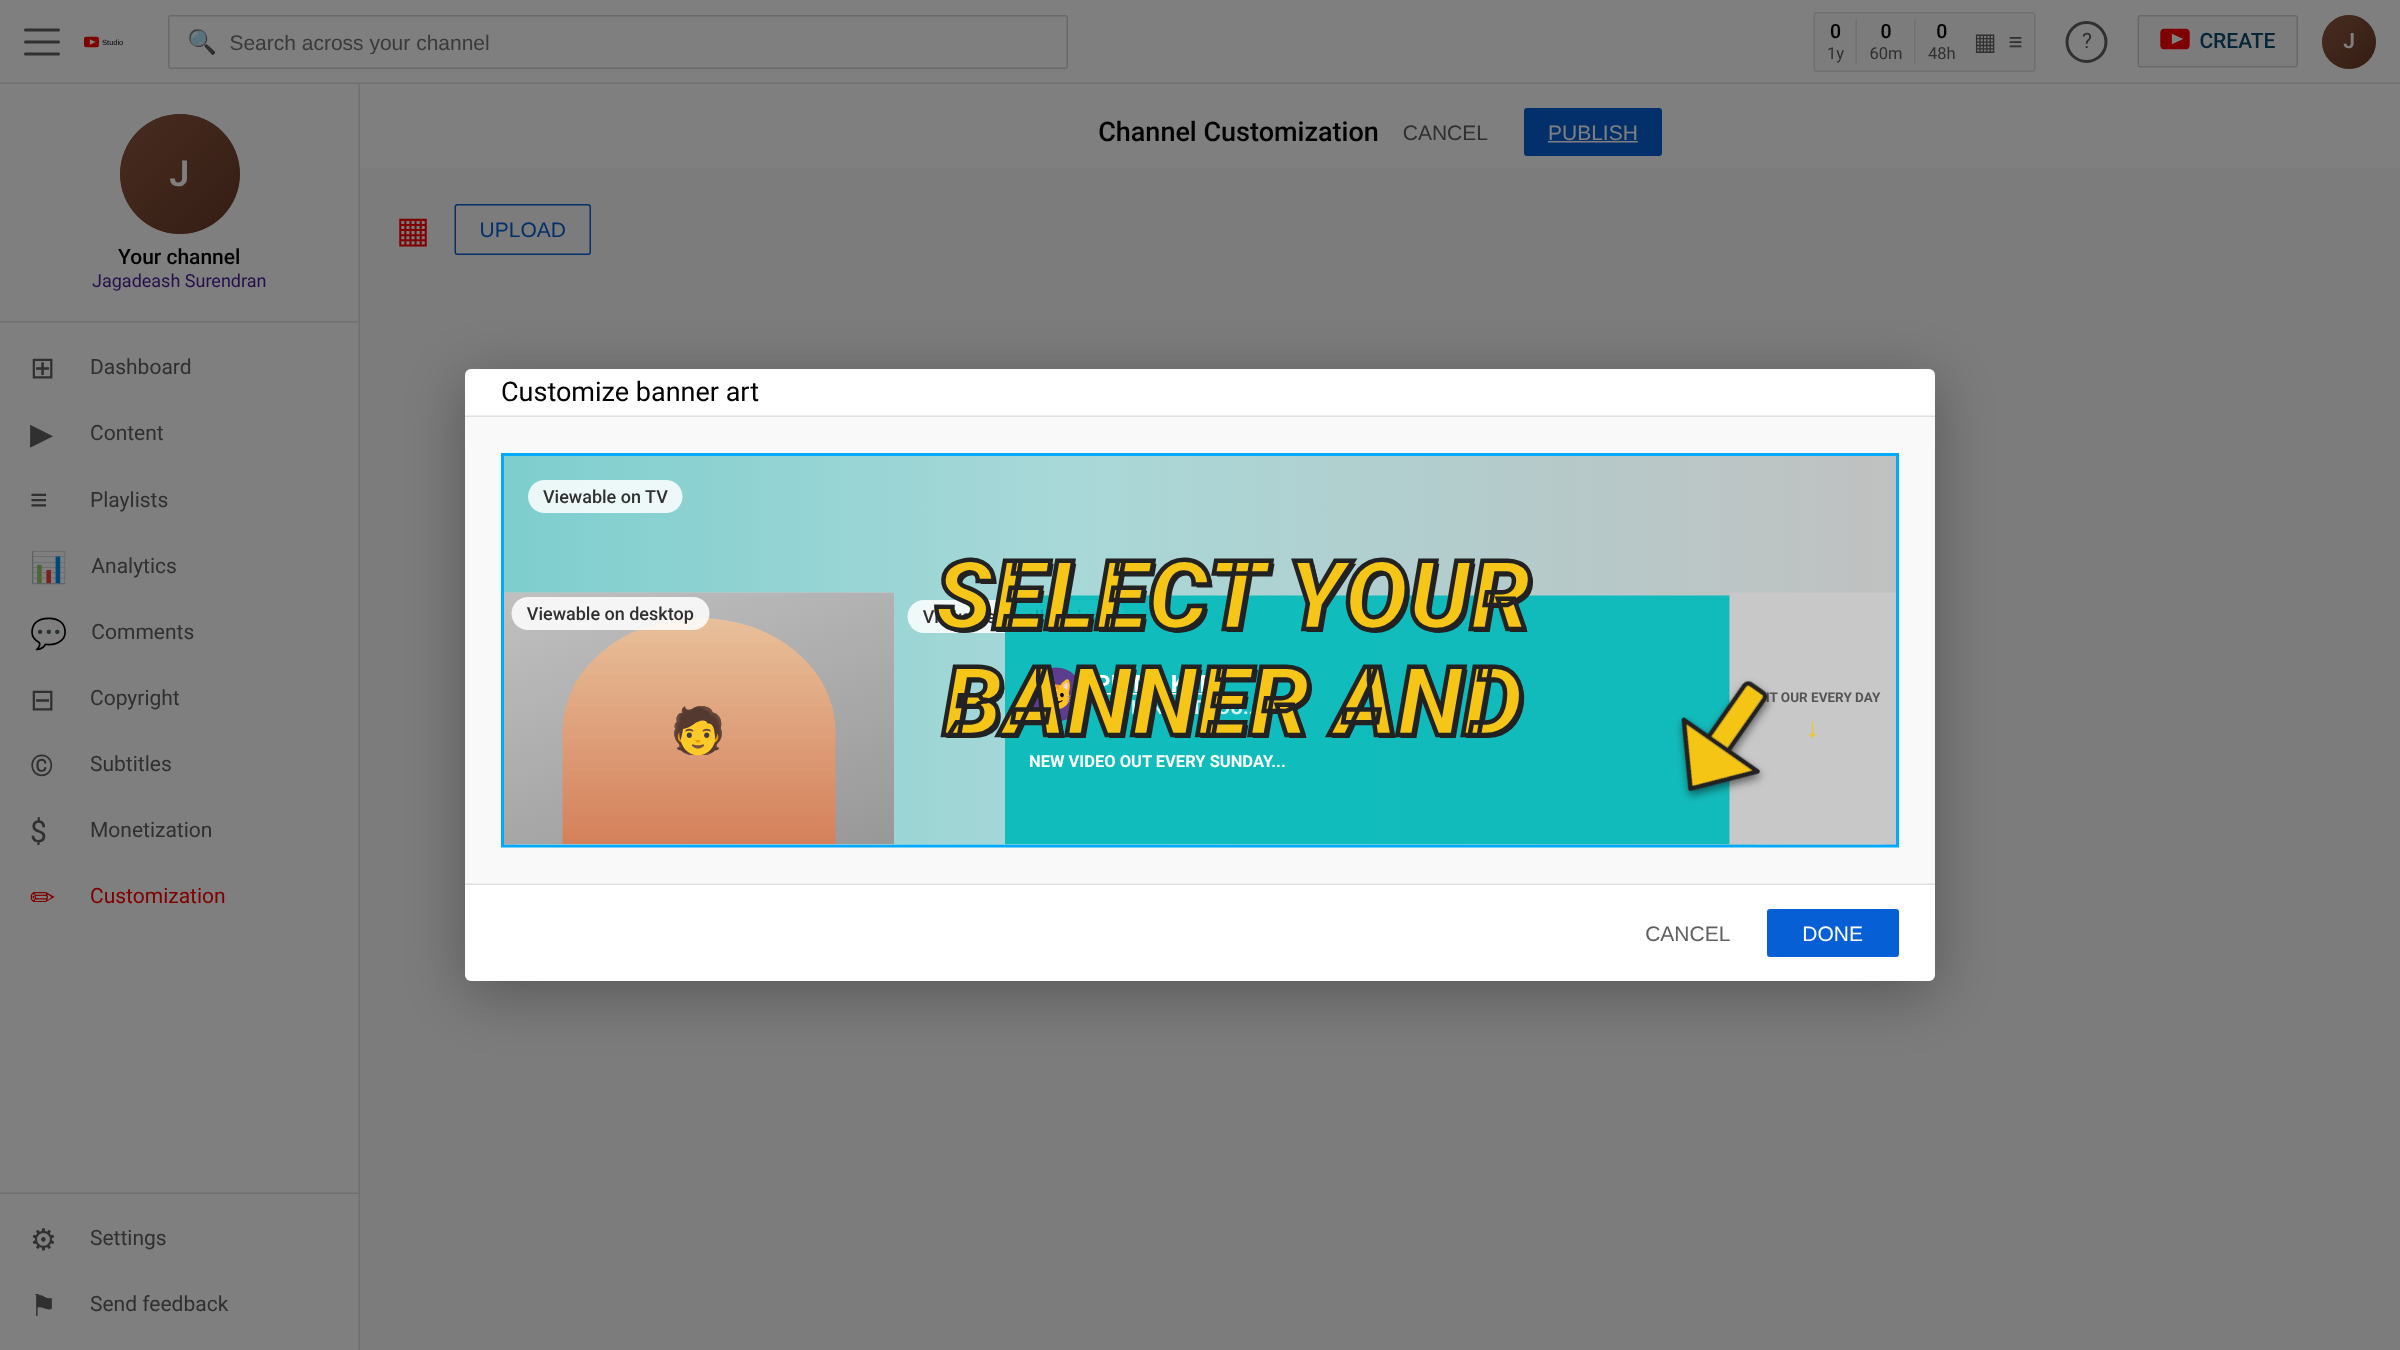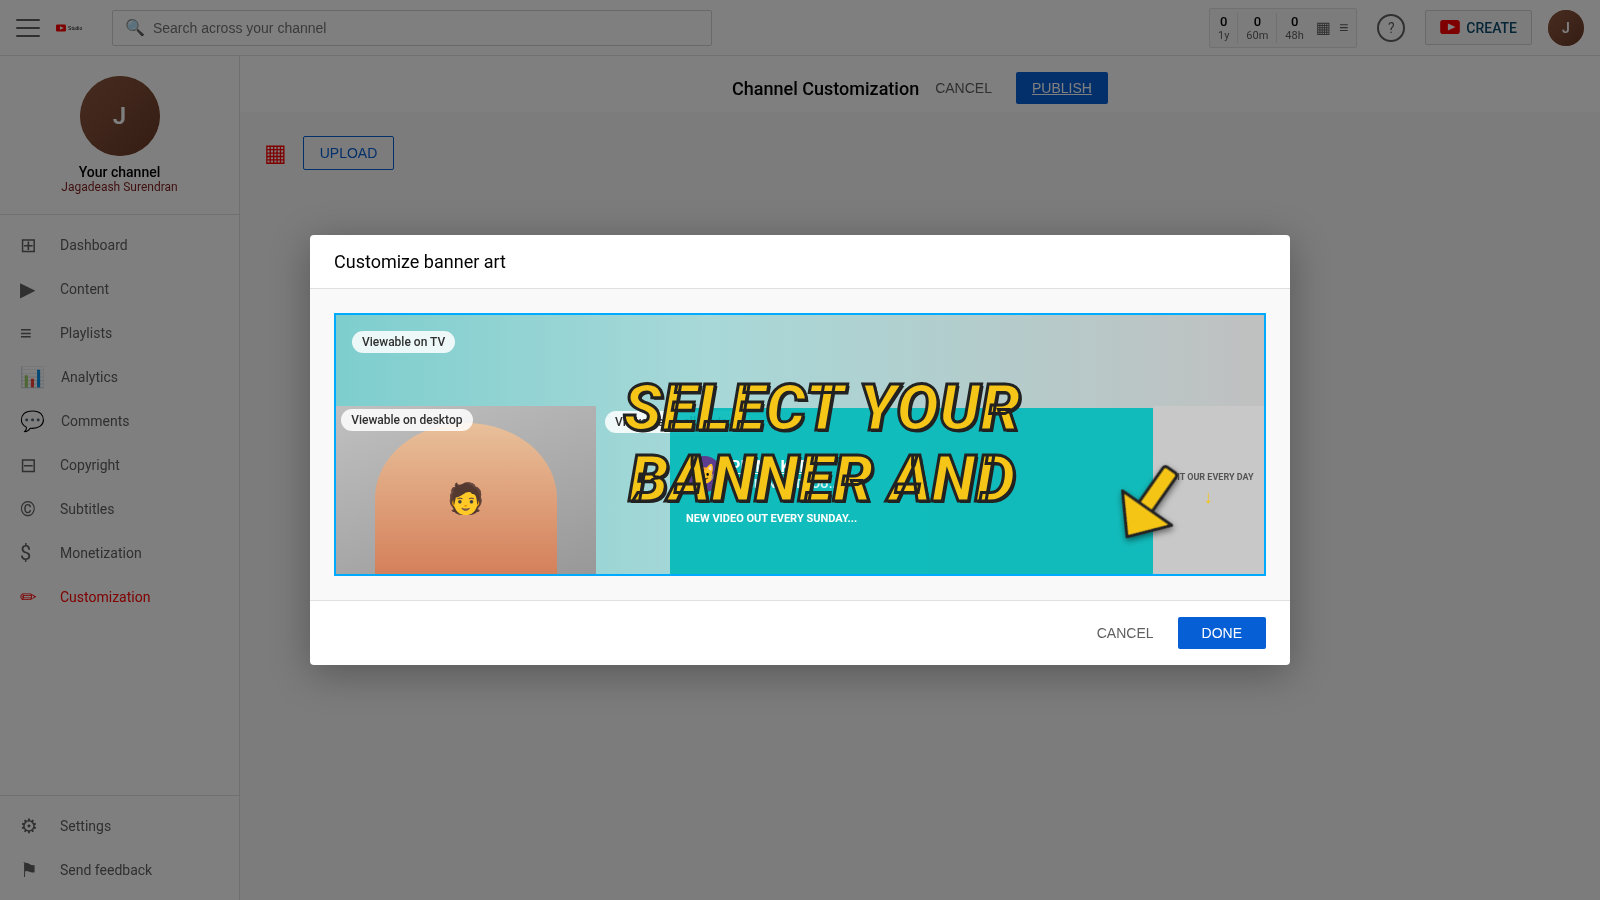--- a/index.html
+++ b/index.html
@@ -95,21 +95,21 @@
     .sidebar-profile {
       padding: 20px 16px;
       display: flex; flex-direction: column; align-items: center;
       border-bottom: 1px solid #e0e0e0;
     }
     .sidebar-avatar {
       width: 80px; height: 80px; border-radius: 50%; background: #8e5940;
       overflow: hidden; margin-bottom: 8px;
     }
     .sidebar-channel-name { font-size: 14px; font-weight: 500; color: #030303; }
-    .sidebar-handle { font-size: 12px; color: #7f1d1d; }
+    .sidebar-handle { font-size: 12px; color: #4c1d95; }
     .sidebar-nav { flex: 1; padding: 8px 0; }
     .sidebar-item {
       display: flex; align-items: center; gap: 16px;
       padding: 10px 20px; cursor: pointer;
       font-size: 14px; color: #606060;
       border-radius: 0;
     }
     .sidebar-item.active { color: #ff0000; background: #fff; }
     .sidebar-item .icon { font-size: 20px; min-width: 24px; }
     .sidebar-item.active .icon { color: #ff0000; }
@@ -148,21 +148,21 @@
     
     .dialog {
       background: #fff;
       border-radius: 4px;
       width: 980px;
       max-width: 95vw;
       box-shadow: 0 8px 40px rgba(0,0,0,0.3);
       overflow: hidden;
     }
     .dialog-header {
-      padding: 16px 24px;
+      padding: 5px 24px;
       border-bottom: 1px solid #e0e0e0;
       display: flex; align-items: flex-start;
     }
     .dialog-title { font-size: 18px; color: #030303; font-weight: 400; }
     .dialog-body {
       padding: 24px;
       background: #f9f9f9;
     }
     .banner-preview {
       position: relative;

